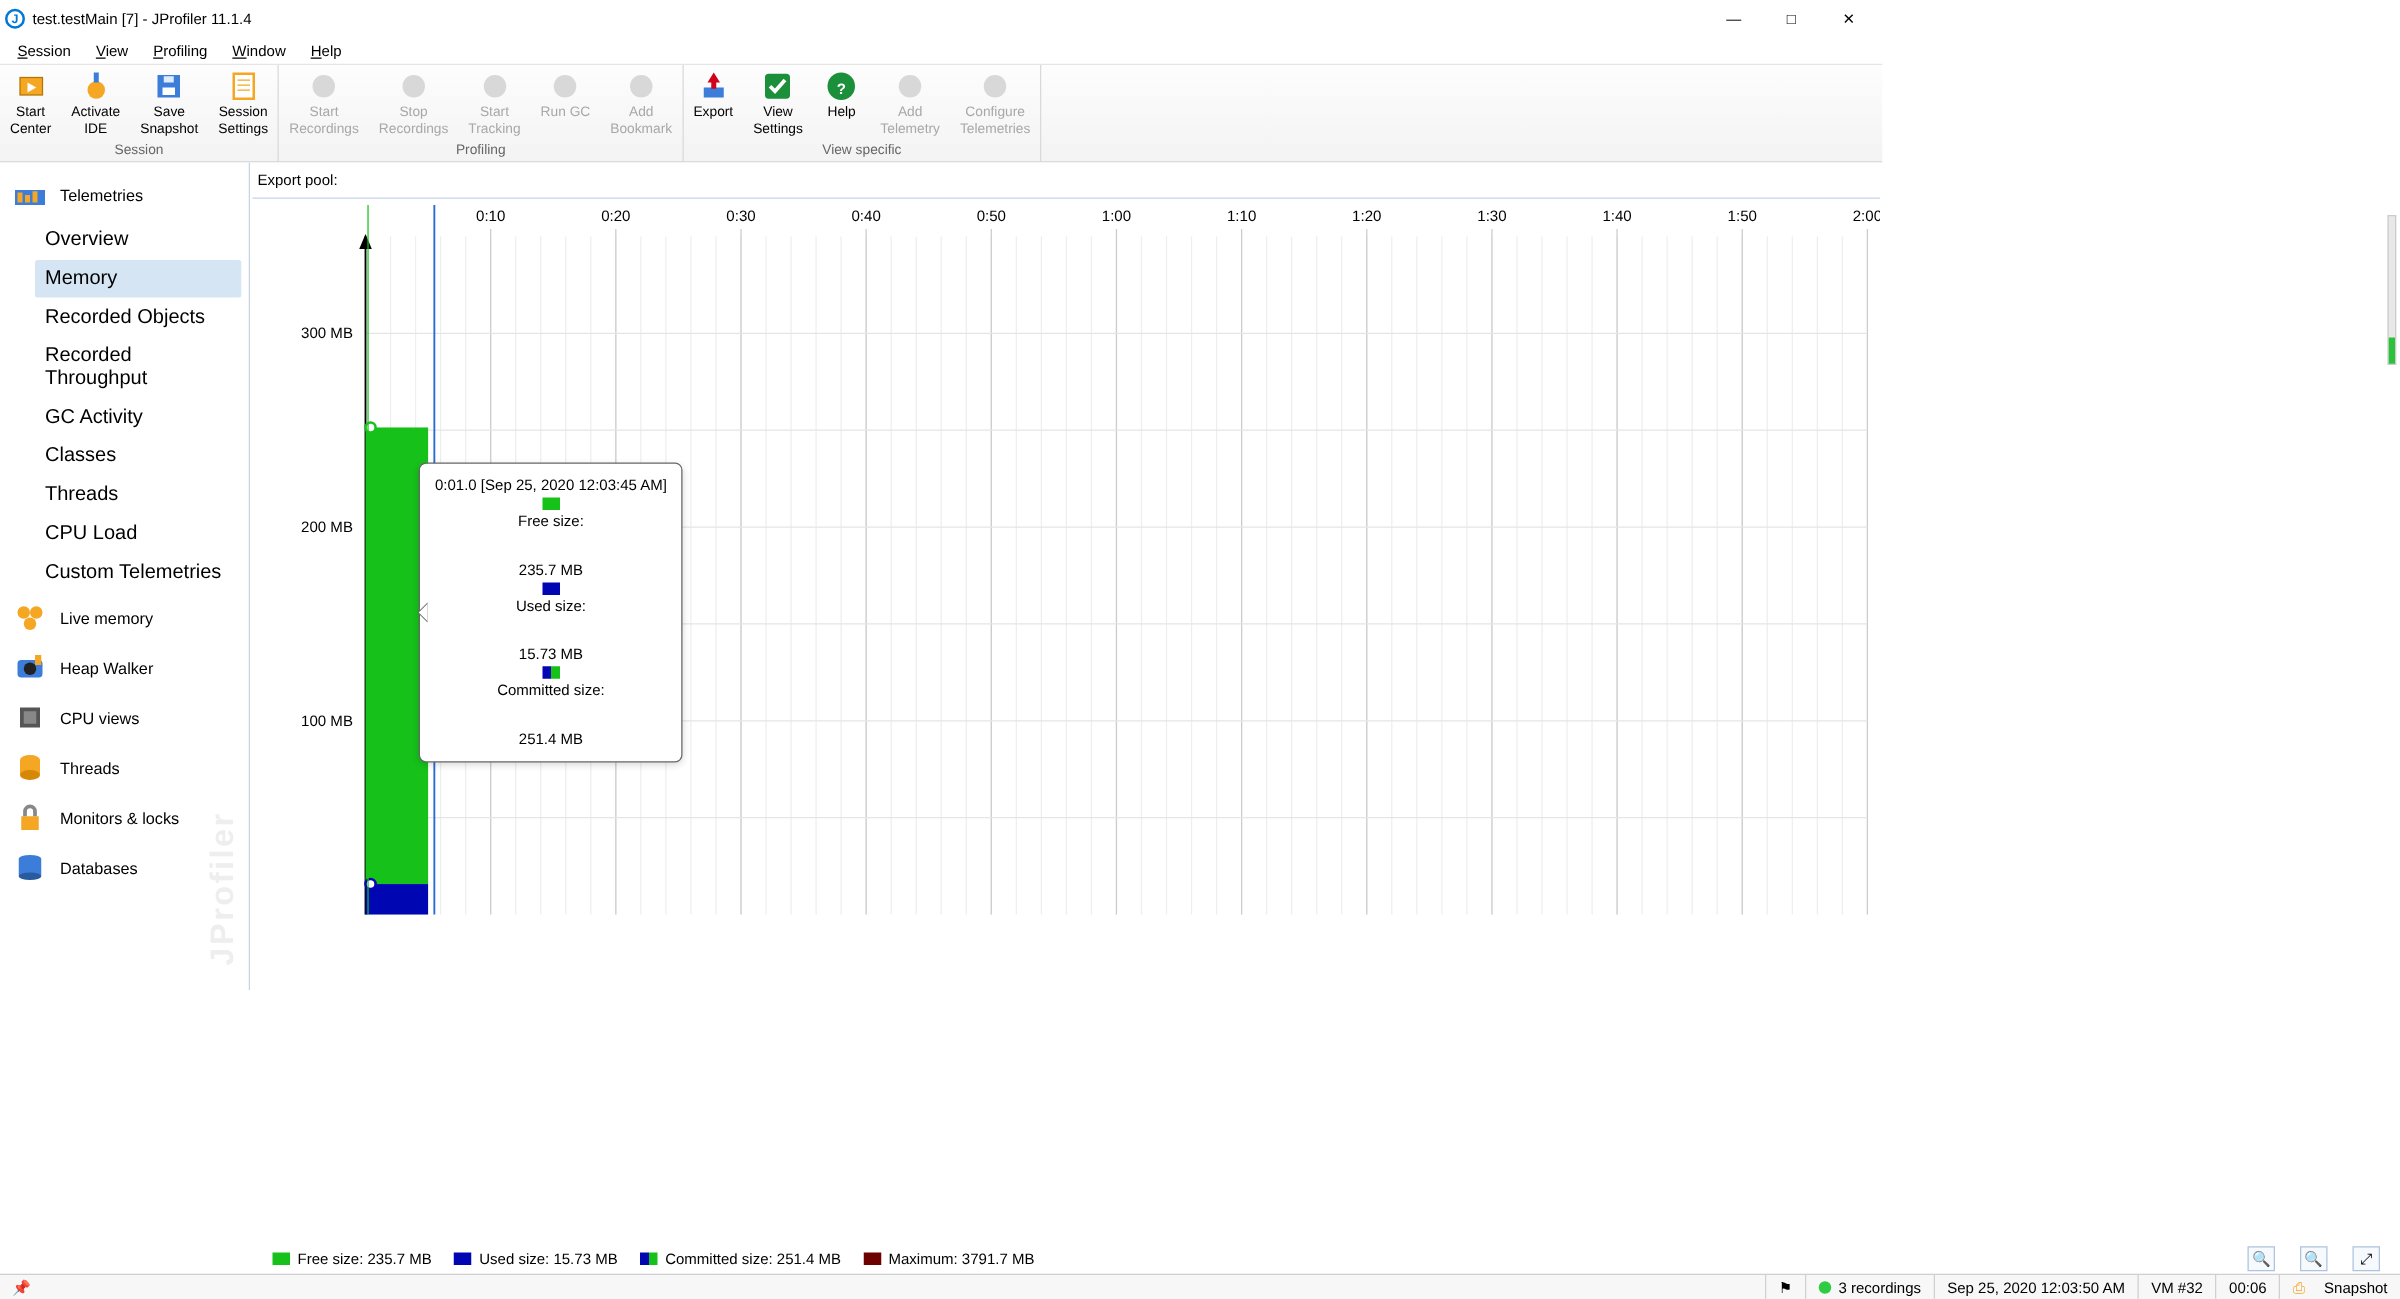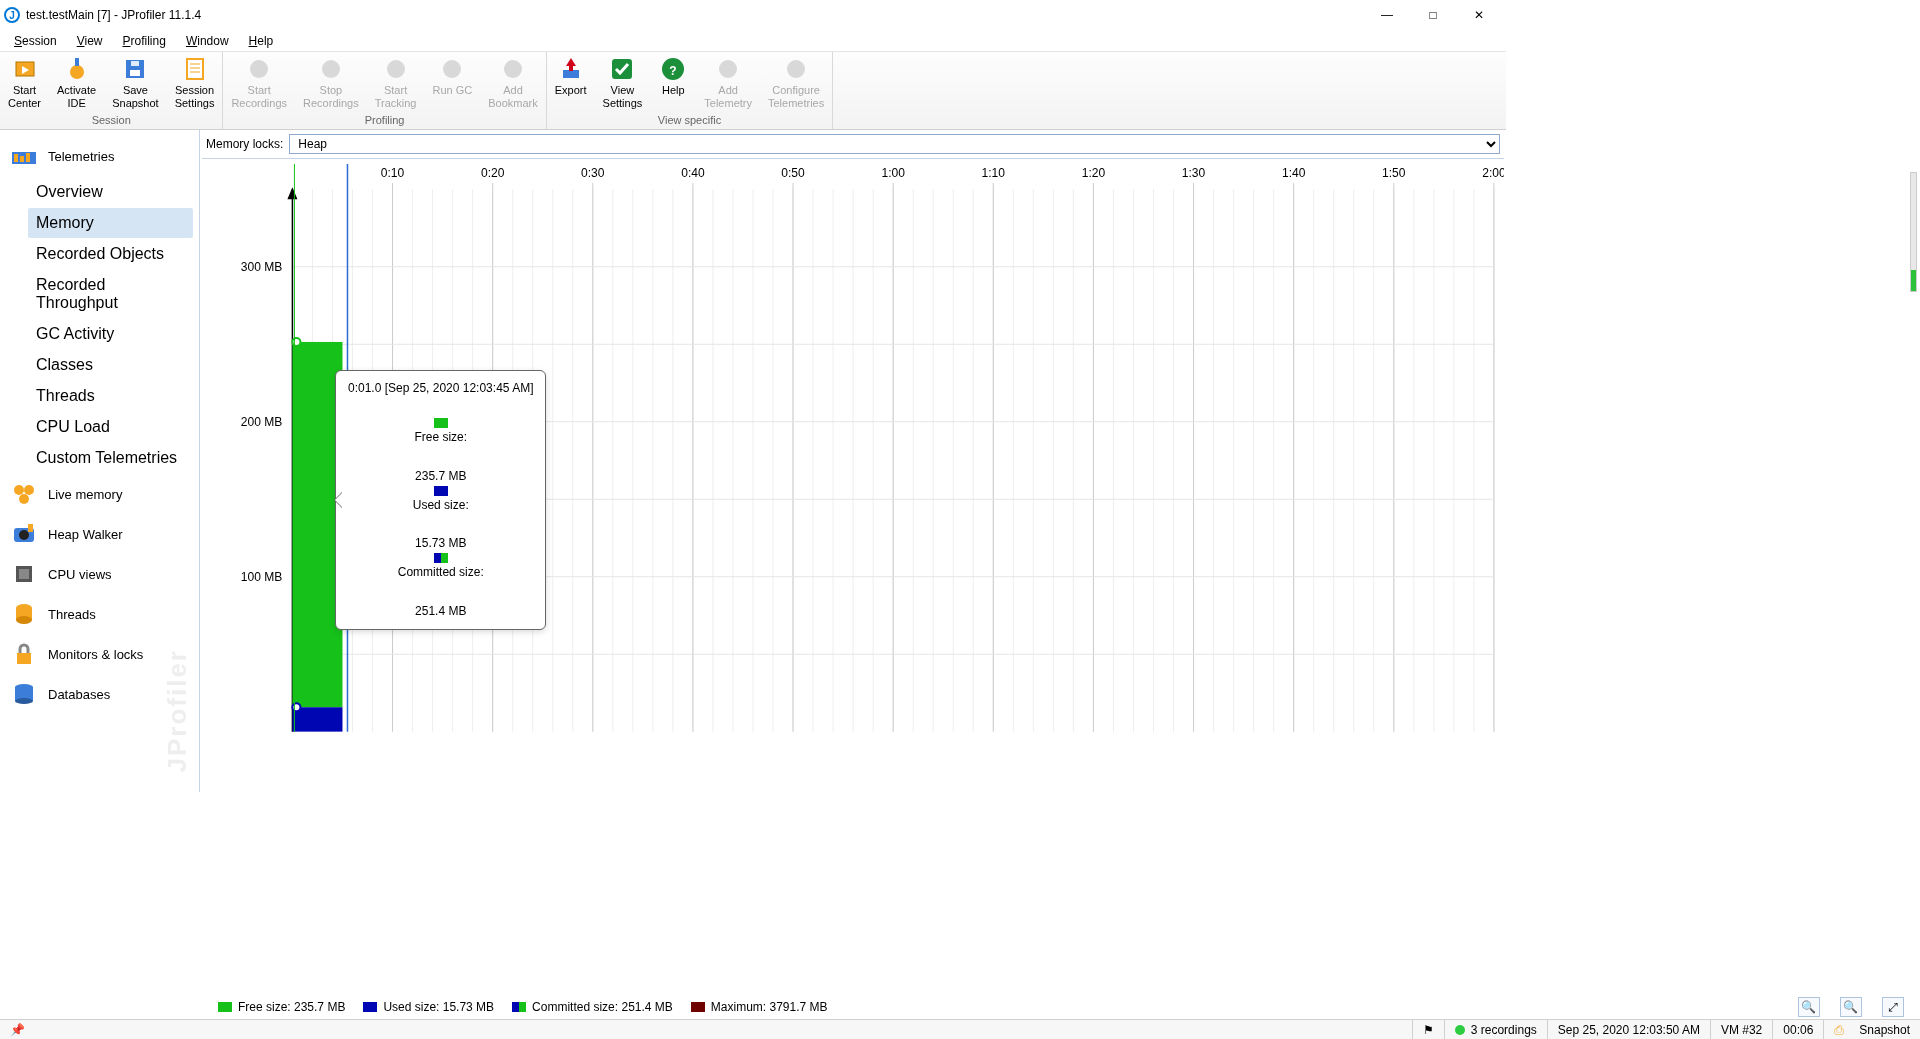--- a/index.html
+++ b/index.html
@@ -302,24 +302,21 @@
             <rect x="5" y="7" width="18" height="14" fill="#3b7dd8"></rect>
             <ellipse cx="14" cy="21" rx="9" ry="3" fill="#2a5a9e"></ellipse>
           </svg>
         </div>
         <div class="slabel">Databases</div>
       </div>
       <div class="watermark">JProfiler</div>
   </div>
   <div class="main">
     <div class="poolbar">
-      <span>Memory locks:</span>
-      <select>
-        <option>Heap</option>
-      </select>
+      <span>Export pool:</span>
     </div>
     <div class="chart-wrap" id="chart">
         <svg viewBox="0 0 1296 580" preserveAspectRatio="none">
           <line x1="90" y1="30" x2="90" y2="570" stroke="#eee"></line>
           <line x1="109.93333333333334" y1="30" x2="109.93333333333334" y2="570" stroke="#eee"></line>
           <line x1="129.86666666666667" y1="30" x2="129.86666666666667" y2="570" stroke="#eee"></line>
           <line x1="149.8" y1="30" x2="149.8" y2="570" stroke="#eee"></line>
           <line x1="169.73333333333335" y1="30" x2="169.73333333333335" y2="570" stroke="#eee"></line>
           <line x1="189.66666666666666" y1="30" x2="189.66666666666666" y2="570" stroke="#eee"></line>
           <line x1="209.60000000000002" y1="30" x2="209.60000000000002" y2="570" stroke="#eee"></line>
@@ -457,17 +454,17 @@
       <span class="dot"></span>
       <span>3 recordings</span>
     </div>
   <div class="seg">Sep 25, 2020 12:03:50 AM</div>
   <div class="seg">VM #32</div>
   <div class="seg">00:06</div>
   <div class="seg"><span style="color:#f5a623">⎙</span>&nbsp;<span>Snapshot</span></div>
 </div>
 
 <div class="tooltip" style="left: 335px; top: 370px;">
-    <div style="font-weight:normal;margin-bottom:20px">0:01.0 [Sep 25, 2020 12:03:45 AM]</div>
+    <div style="font-weight:normal;margin-bottom:0">0:01.0 [Sep 25, 2020 12:03:45 AM]</div>
     <div class="trow"><span class="tsw" style="background:#16c21a"></span><span>Free size:</span>&nbsp;<span>235.7 MB</span></div>
     <div class="trow"><span class="tsw" style="background:#0006b1"></span><span>Used size:</span>&nbsp;<span>15.73 MB</span></div>
     <div class="trow"><span class="tsw" style="background:linear-gradient(90deg,#0006b1 50%,#16c21a 50%)"></span><span>Committed size:</span>&nbsp;<span>251.4 MB</span></div>
   </div>
 
 </body></html>

